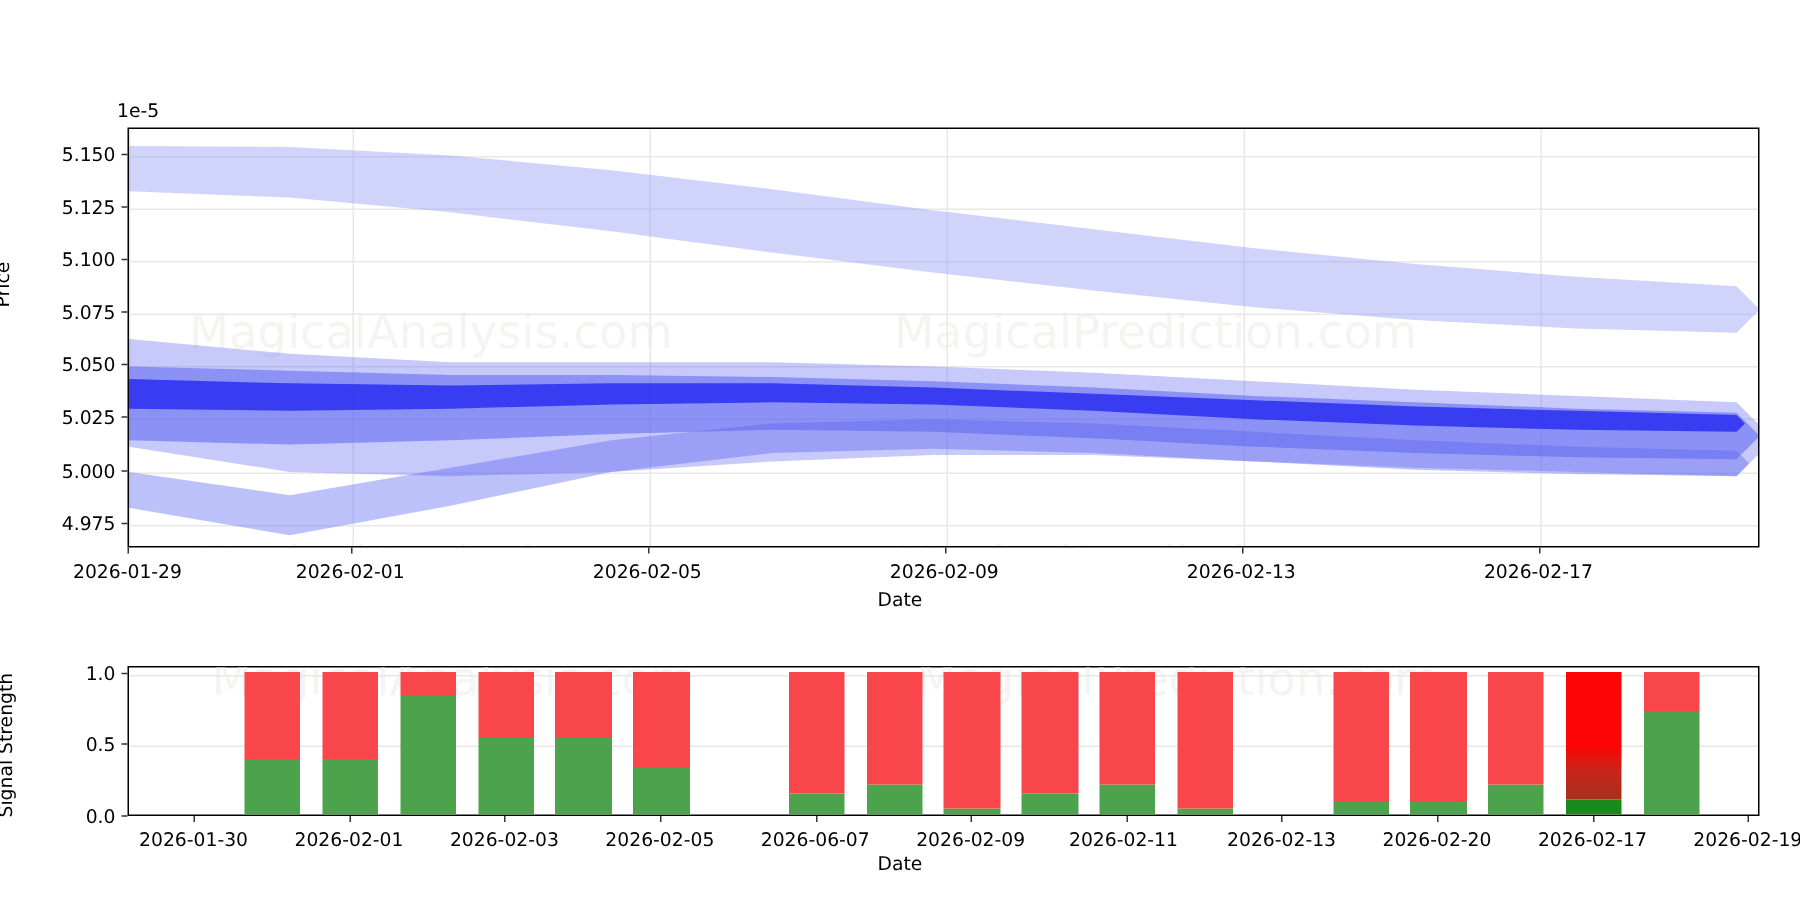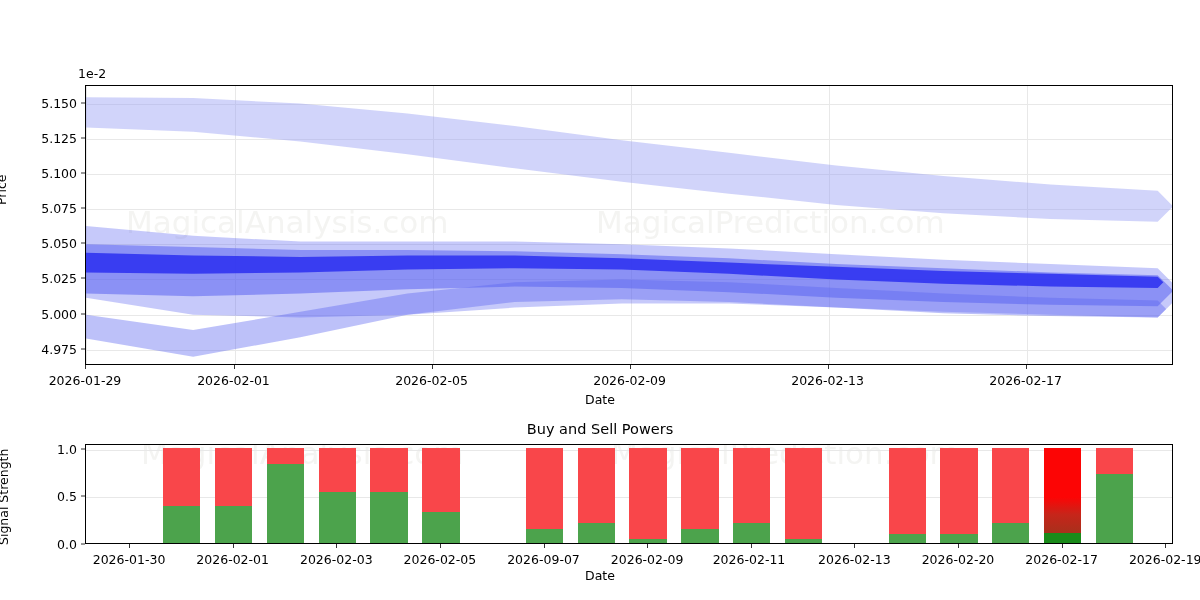--- a/index.html
+++ b/index.html
@@ -42,21 +42,21 @@
   .bar .seg{position:absolute;left:0;width:100%;}
 </style>
 </head>
 <body>
 
 <div id="root">
 
   <div class="title-block">
   </div>
 
-  <div class="expo">1e-2</div>
+  <div class="expo">1e-5</div>
   <div class="ylabel-price">Price</div>
   <div class="xlabel-price">Date</div>
 
   <div id="price-chart">
     <div id="price-plot-inner">
         <div class="wm" style="left: 40px; top: 118px;">MagicalAnalysis.com</div>
         <div class="wm" style="left: 510px; top: 118px;">MagicalPrediction.com</div>
         <div class="wm" style="left: 40px; top: 272px;">MagicalAnalysis.com</div>
         <div class="wm" style="left: 510px; top: 272px;">MagicalPrediction.com</div>
         <div class="gridh" style="top: 263.819px;"></div>
@@ -76,21 +76,20 @@
         <svg width="1088" height="280" style="position: absolute; left: 0px; top: 0px;">
           <path d="M 0 11.256281407035196 L 107.168 11.959798994974504 L 214.336 17.58793969849148 L 321.504 27.437185929648052 L 428.672 40.10050251256187 L 535.84 54.170854271356795 L 643.008 66.83417085427061 L 750.176 79.49748743718567 L 857.344 90.05025125628157 L 964.5120000000001 98.49246231155702 L 1071.68 104.82412060301455 L 1087.1573869346737 120.30150753768811 L 1087.1573869346737 120.30150753768811 L 1071.68 135.77889447236166 L 964.5120000000001 132.96482412060317 L 857.344 127.33668341708494 L 750.176 118.89447236180823 L 643.008 107.63819095477302 L 535.84 95.67839195979852 L 428.672 82.31155778894416 L 321.504 68.24120603015048 L 214.336 55.577889447235414 L 107.168 45.72864321608009 L 0 41.50753768844173 Z" fill="#9aa0f5" fill-opacity="0.45" stroke="none"></path>
           <path d="M 0 140 L 107.168 149.84924623115532 L 214.336 155.47738693467355 L 321.504 155.47738693467355 L 428.672 155.47738693467355 L 535.84 158.29145728643203 L 643.008 162.51256281407038 L 750.176 168.14070351758735 L 857.344 173.76884422110558 L 964.5120000000001 177.98994974874395 L 1071.68 182.21105527638105 L 1087.68 198.21105527638105 L 1087.68 215.45728643216017 L 1071.68 231.45728643216017 L 964.5120000000001 228.6432160804017 L 857.344 225.82914572864323 L 750.176 221.60804020100485 L 643.008 217.38693467336648 L 535.84 217.38693467336648 L 428.672 221.60804020100485 L 321.504 228.6432160804017 L 214.336 231.45728643216017 L 107.168 228.6432160804017 L 0 211.75879396984953 Z" fill="#5b63f0" fill-opacity="0.35" stroke="none"></path>
           <path d="M 0 158.29145728643203 L 107.168 161.10552763819052 L 214.336 163.919597989949 L 321.504 163.919597989949 L 428.672 165.3266331658289 L 535.84 168.14070351758735 L 643.008 172.3618090452257 L 750.176 177.98994974874395 L 857.344 182.21105527638105 L 964.5120000000001 186.4321608040194 L 1071.68 189.24623115577913 L 1087.157386934673 204.72361809045205 L 1087.157386934673 204.72361809045205 L 1071.68 220.20100502512497 L 964.5120000000001 218.79396984924637 L 857.344 215.97989949748663 L 750.176 211.75879396984953 L 643.008 206.13065326633128 L 535.84 201.90954773869296 L 428.672 200.50251256281433 L 321.504 203.31658291457282 L 214.336 207.53768844221116 L 107.168 210.35175879396965 L 0 207.53768844221116 Z" fill="#5b63f0" fill-opacity="0.55" stroke="none"></path>
           <path d="M 0 166.73366834170875 L 107.168 169.5477386934672 L 214.336 170.95477386934584 L 321.504 169.5477386934672 L 428.672 169.5477386934672 L 535.84 172.3618090452257 L 643.008 176.58291457286407 L 750.176 180.8040201005024 L 857.344 185.02512562814078 L 964.5120000000001 187.83919597989927 L 1071.68 190.65326633165776 L 1077.3081407035177 196.28140703517536 L 1077.3081407035177 196.28140703517536 L 1071.68 201.90954773869296 L 964.5120000000001 200.50251256281433 L 857.344 197.6884422110546 L 750.176 193.46733668341622 L 643.008 187.83919597989927 L 535.84 183.6180904522609 L 428.672 182.21105527638105 L 321.504 183.6180904522609 L 214.336 186.4321608040194 L 107.168 187.83919597989927 L 0 186.4321608040194 Z" fill="#2a2ef0" fill-opacity="0.85" stroke="none"></path>
           <path d="M 0 228.6432160804017 L 107.168 244.12060301507523 L 214.336 225.82914572864323 L 321.504 207.53768844221116 L 428.672 196.28140703517596 L 535.84 193.46733668341622 L 643.008 196.28140703517596 L 750.176 201.90954773869296 L 857.344 207.53768844221116 L 964.5120000000001 211.75879396984953 L 1071.68 214.57286432160802 L 1080.1222110552762 223.0150753768841 L 1080.1222110552762 223.0150753768841 L 1071.68 231.45728643216017 L 964.5120000000001 230.05025125628154 L 857.344 227.2361809045218 L 750.176 221.60804020100485 L 643.008 215.97989949748663 L 535.84 213.16582914572814 L 428.672 215.97989949748663 L 321.504 228.6432160804017 L 214.336 251.15577889447206 L 107.168 270.854271356784 L 0 252.56281407035195 Z" fill="#5b63f0" fill-opacity="0.4" stroke="none"></path>
         </svg>
       </div>
   </div>
 
-  <div class="subtitle">Buy and Sell Powers</div>
   <div class="ylabel-signal">Signal Strength</div>
   <div class="xlabel-signal">Date</div>
 
   <div id="signal-chart">
       <div class="wm" style="left: 55px; top: -10px;">MagicalAnalysis.com</div>
       <div class="wm" style="left: 525px; top: -10px;">MagicalPrediction.com</div>
       <div class="gridh" style="top: 52.381px;"></div>
       <div class="gridh" style="top: 4.7619px;"></div>
       <div class="bar" title="2026-01-31" style="left: 77.1962px; width: 37.3029px; height: 95.2381px;">
         <div class="seg" style="bottom: 0px; height: 39%; background: rgb(76, 163, 76);"></div>
@@ -197,21 +196,21 @@
     <div class="ytick" style="top: 448.762px; right: 1123px;">1.0</div>
     <div class="ytick-mark" style="left: 81px; top: 448.762px;"></div>
     <div class="xtick" style="left: 129.038px; top: 552px;">2026-01-30</div>
     <div class="xtick-mark" style="left: 129.038px; top: 544px;"></div>
     <div class="xtick" style="left: 232.657px; top: 552px;">2026-02-01</div>
     <div class="xtick-mark" style="left: 232.657px; top: 544px;"></div>
     <div class="xtick" style="left: 336.276px; top: 552px;">2026-02-03</div>
     <div class="xtick-mark" style="left: 336.276px; top: 544px;"></div>
     <div class="xtick" style="left: 439.895px; top: 552px;">2026-02-05</div>
     <div class="xtick-mark" style="left: 439.895px; top: 544px;"></div>
-    <div class="xtick" style="left: 543.514px; top: 552px;">2026-09-07</div>
+    <div class="xtick" style="left: 543.514px; top: 552px;">2026-06-07</div>
     <div class="xtick-mark" style="left: 543.514px; top: 544px;"></div>
     <div class="xtick" style="left: 647.133px; top: 552px;">2026-02-09</div>
     <div class="xtick-mark" style="left: 647.133px; top: 544px;"></div>
     <div class="xtick" style="left: 749px; top: 552px;">2026-02-11</div>
     <div class="xtick-mark" style="left: 750.752px; top: 544px;"></div>
     <div class="xtick" style="left: 854.371px; top: 552px;">2026-02-13</div>
     <div class="xtick-mark" style="left: 854.371px; top: 544px;"></div>
     <div class="xtick" style="left: 957.99px; top: 552px;">2026-02-20</div>
     <div class="xtick-mark" style="left: 957.99px; top: 544px;"></div>
     <div class="xtick" style="left: 1061.61px; top: 552px;">2026-02-17</div>

